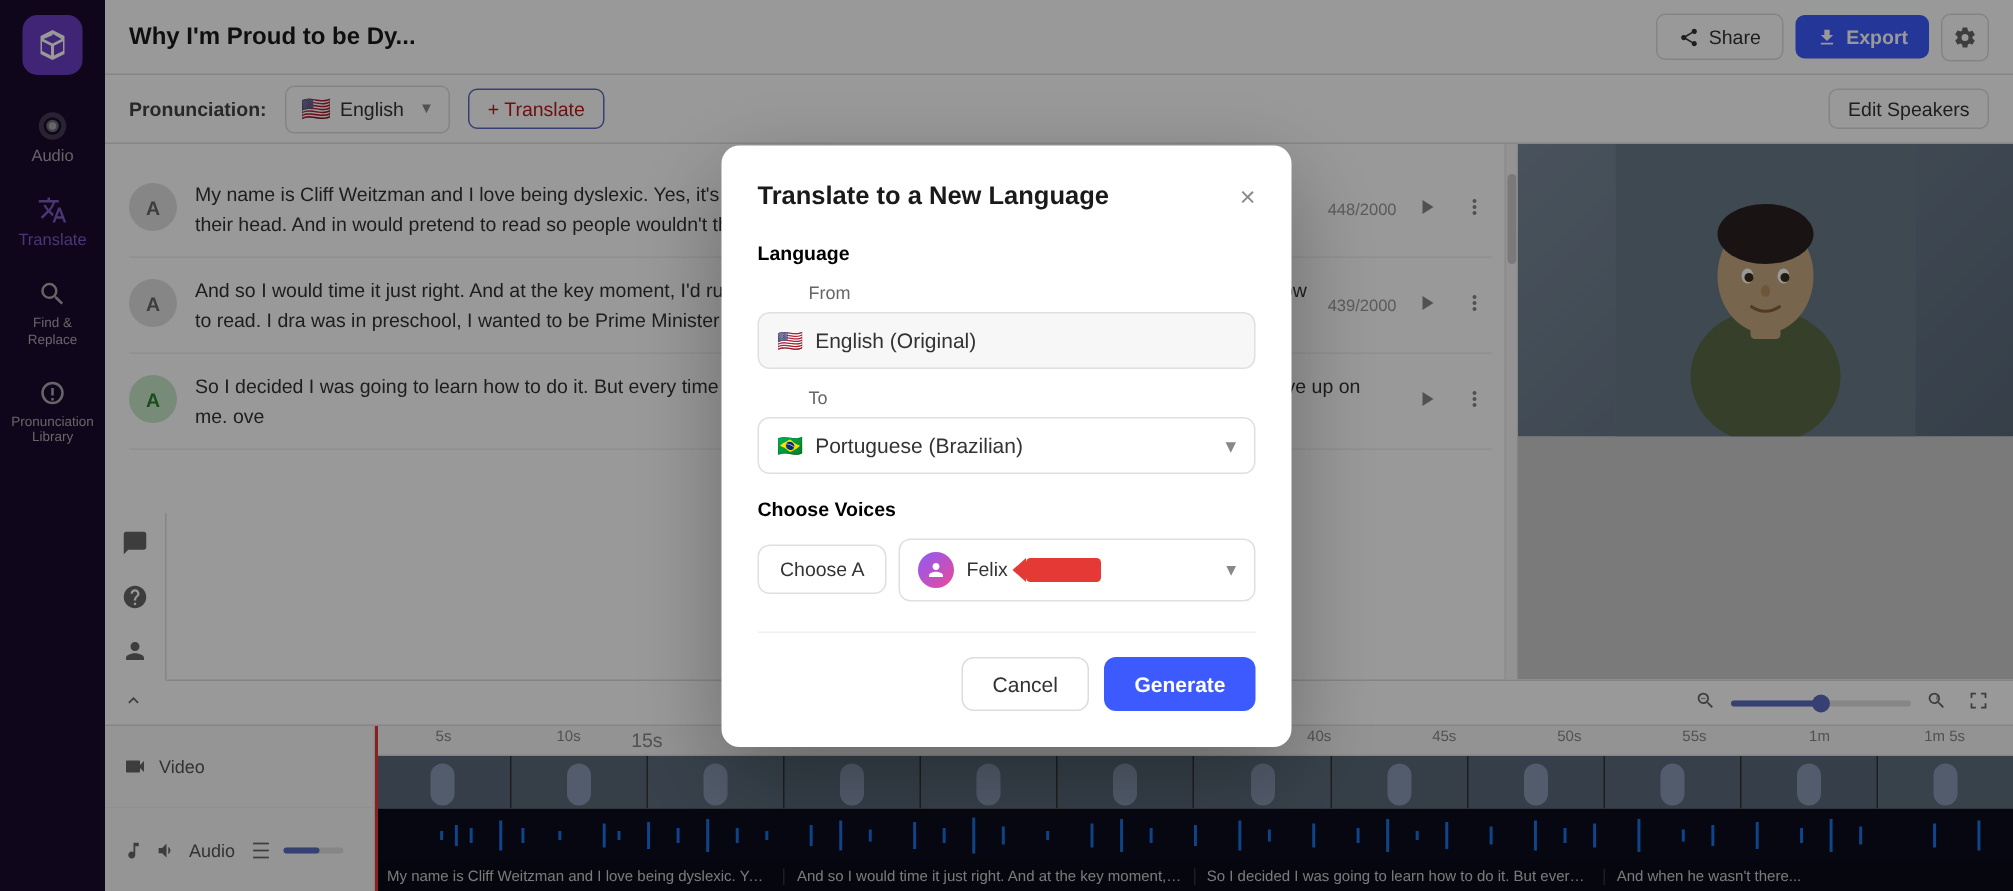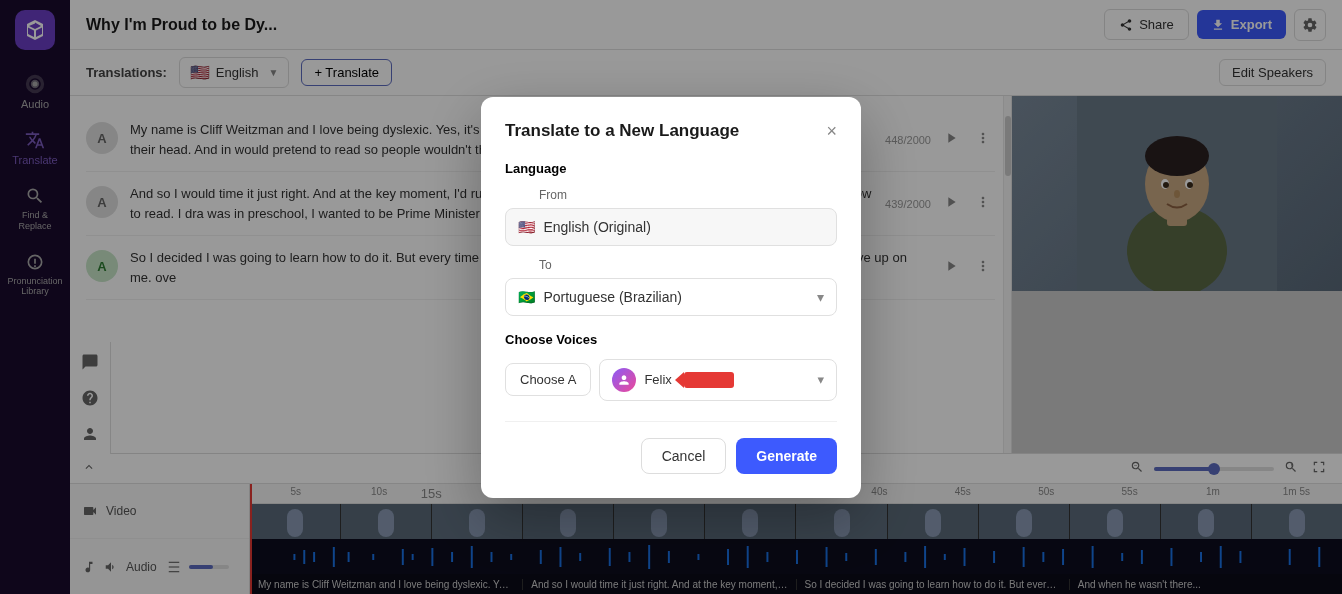--- a/index.html
+++ b/index.html
@@ -67,21 +67,21 @@
     .lang-select {
       display: flex; align-items: center; gap: 6px;
       padding: 5px 10px; border: 1px solid #ddd; border-radius: 6px;
       background: #fff; cursor: pointer; font-size: 13px; color: #333;
     }
     .flag { font-size: 16px; }
     .chevron { color: #888; font-size: 10px; margin-left: 4px; }
     .btn-translate {
       display: flex; align-items: center; gap: 5px;
       padding: 5px 12px; border: 1px solid #5c6bc0; border-radius: 6px;
-      background: #fff; cursor: pointer; font-size: 13px; color: #000000;
+      background: #fff; cursor: pointer; font-size: 13px; color: #b91c1c;
     }
     .edit-speakers {
       margin-left: auto; padding: 5px 12px; border: 1px solid #ddd; border-radius: 6px;
       background: #fff; cursor: pointer; font-size: 13px; color: #333;
     }
 
     
     .content-area { flex: 1; display: flex; overflow: hidden; }
     .transcript-panel { flex: 1; overflow-y: auto; padding: 12px 16px; position: relative; }
     .video-panel { width: 330px; background: #ccc; flex-shrink: 0; }
@@ -229,21 +229,21 @@
       </button>
       <button class="btn-settings">
         <svg width="16" height="16" viewBox="0 0 24 24" fill="#666">
             <path d="M12 15.5a3.5 3.5 0 01-3.5-3.5A3.5 3.5 0 0112 8.5a3.5 3.5 0 013.5 3.5 3.5 3.5 0 01-3.5 3.5m7.43-2.22c.04-.32.07-.65.07-.98s-.03-.66-.07-.98l2.11-1.65c.19-.15.24-.42.12-.64l-2-3.46c-.12-.22-.39-.3-.61-.22l-2.49 1c-.52-.4-1.08-.73-1.69-.98l-.38-2.65C14.46 2.18 14.25 2 14 2h-4c-.25 0-.46.18-.49.42l-.38 2.65c-.61.25-1.17.59-1.69.98l-2.49-1c-.23-.09-.49 0-.61.22l-2 3.46c-.13.22-.07.49.12.64l2.11 1.65c-.04.32-.07.65-.07.98s.03.66.07.98l-2.11 1.65c-.19.15-.24.42-.12.64l2 3.46c.12.22.39.3.61.22l2.49-1c.52.4 1.08.73 1.69.98l.38 2.65c.03.24.24.42.49.42h4c.25 0 .46-.18.49-.42l.38-2.65c.61-.25 1.17-.58 1.69-.98l2.49 1c.23.09.49 0 .61-.22l2-3.46c.12-.22.07-.49-.12-.64l-2.11-1.65z"></path>
           </svg>
       </button>
     </div>
   </div>
 
   <div class="translations-bar">
-    <span class="translations-label">Translations:</span>
+    <span class="translations-label">Pronunciation:</span>
     <div class="lang-select">
       <span class="flag">🇺🇸</span>
       <span>English</span>
       <span class="chevron">▼</span>
     </div>
     <button class="btn-translate">
       <span>+ Translate</span>
     </button>
     <button class="edit-speakers">
       <span>Edit Speakers</span>

